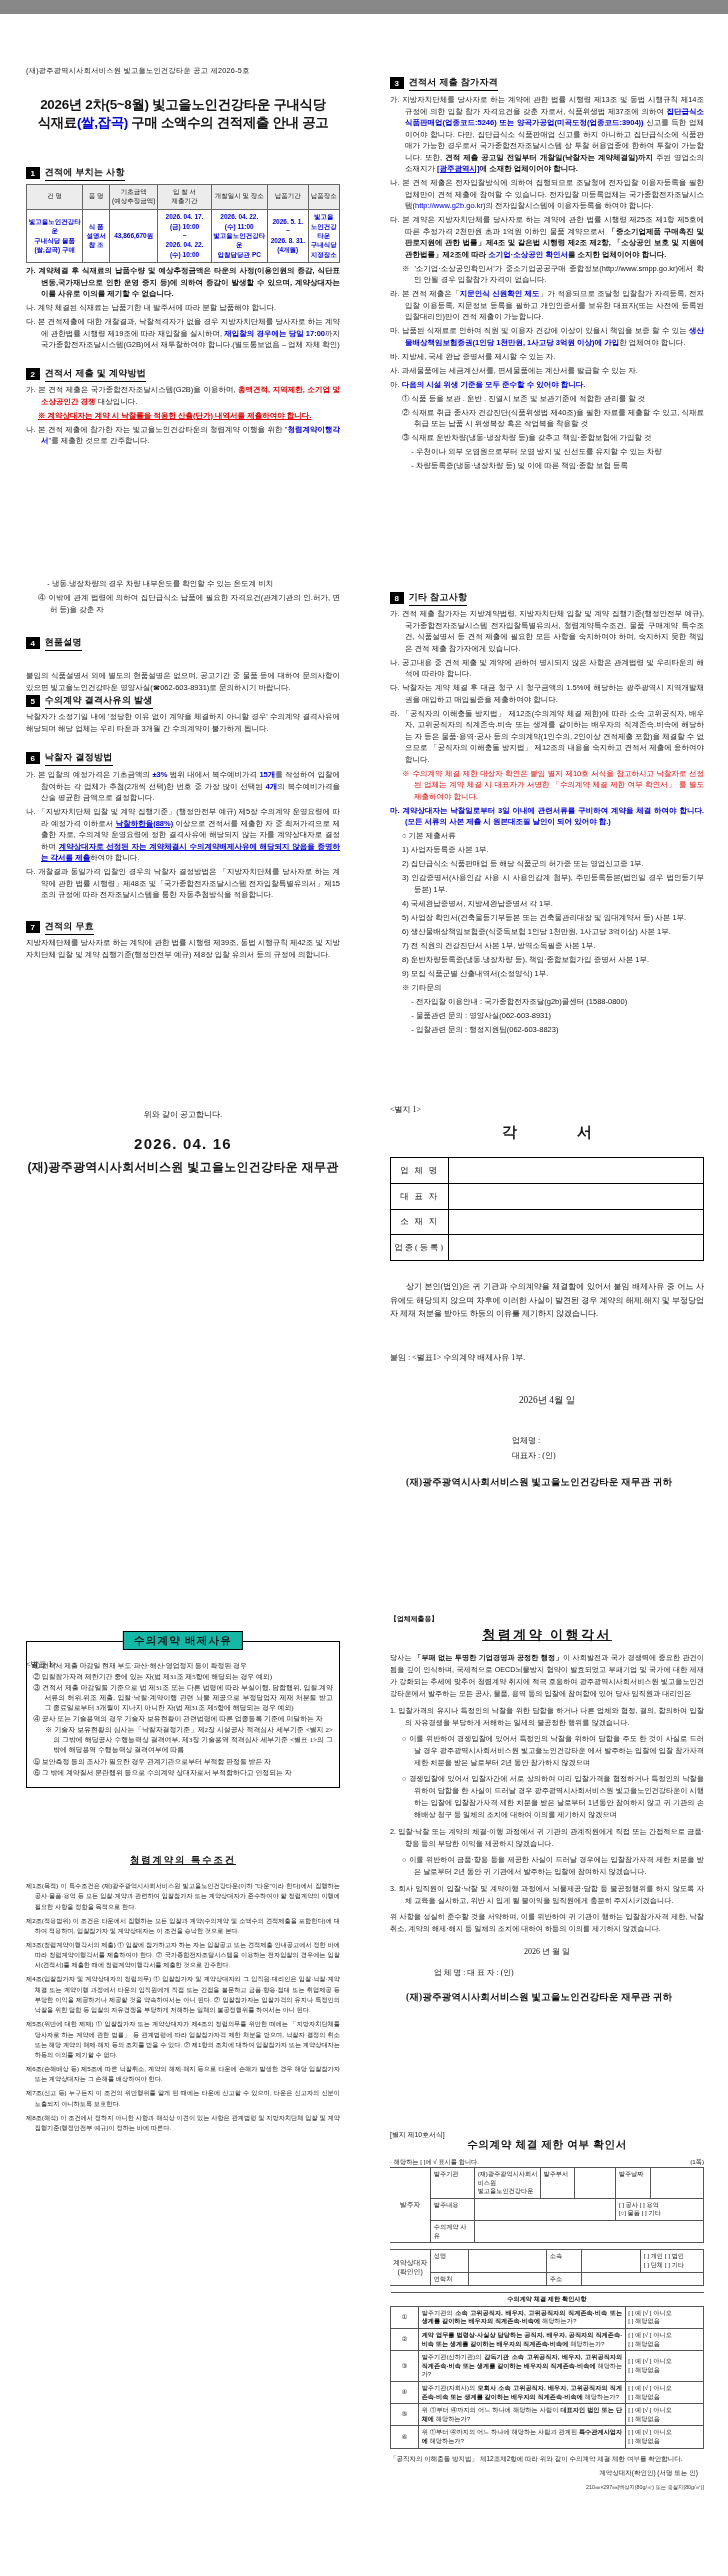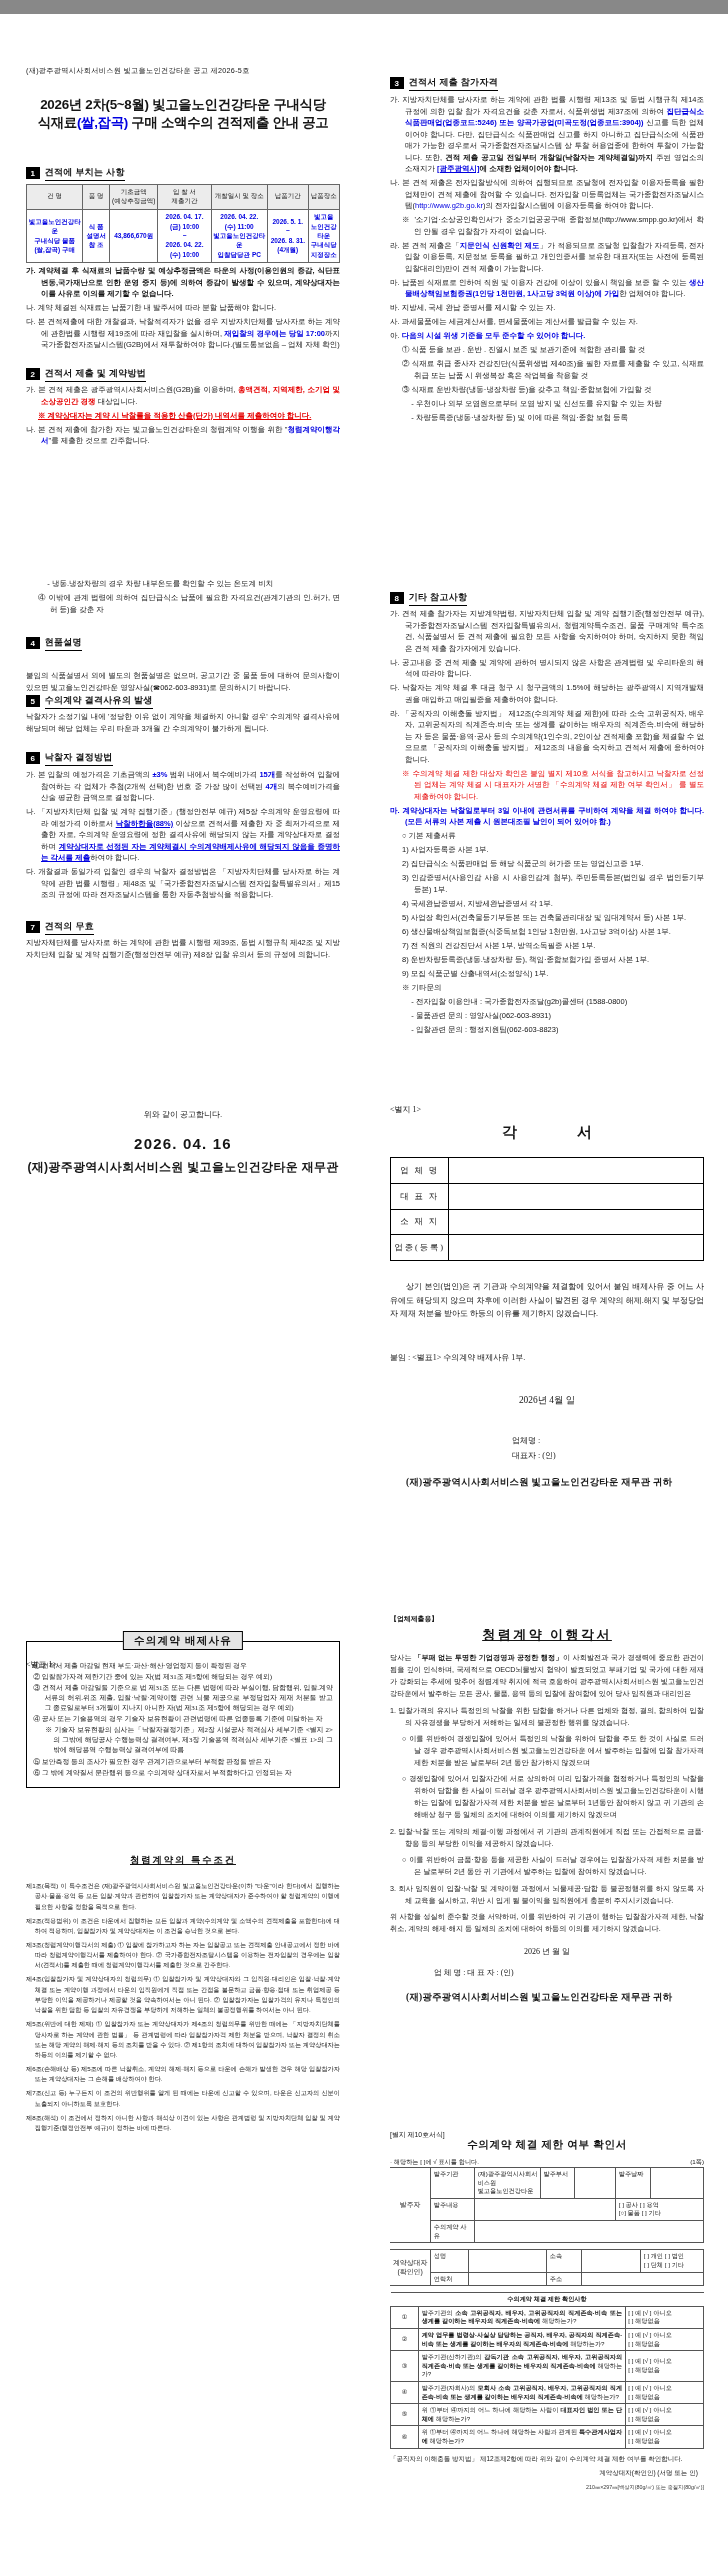--- a/index.html
+++ b/index.html
@@ -27,21 +27,21 @@
     display:inline-flex;align-items:center;justify-content:center;}
   .sectitle{font-weight:bold;font-size:9px;border-bottom:1.1px solid #000;padding-bottom:0.6px;letter-spacing:0.3px;}
   table.t1{border-collapse:collapse;width:100%;font-size:6.5px;border-top:1.2px solid #000;border-bottom:1.2px solid #000;table-layout:fixed;}
   .t1 th{background:#ececec;font-weight:normal;border:0.6px solid #666;padding:3.1px 0.6px;line-height:8.7px;white-space:pre-line;}
   .t1 td{border:0.6px solid #666;color:#0000e0;font-weight:bold;text-align:center;vertical-align:middle;
     padding:2.5px 0.6px;line-height:9.4px;white-space:pre-line;}
   .closing1{font-size:8px;}
   .closing-org{font-size:12px;font-weight:bold;letter-spacing:0.3px;}
   .axlabel{font-size:8px;font-family:"Liberation Serif",serif;}
   .abox{border:1.2px solid #000;position:relative;padding:18.7px 6.2px 7.5px 6.2px;font-family:"Liberation Serif",serif;}
-  .abox-title{position:absolute;top:-10.6px;left:50%;transform:translateX(-50%);background:#e5e5e5;border:1.2px solid #000;
+  .abox-title{position:absolute;top:-10.6px;left:50%;transform:translateX(-50%);background:#14b8a6;border:1.2px solid #000;
     padding:1.2px 10px;font-weight:bold;font-size:10.6px;letter-spacing:1.2px;white-space:nowrap;}
   .ax{font-size:6.9px;line-height:10px;text-align:justify;margin-bottom:1.2px;}
   .a1{padding-left:11.2px;text-indent:-11.2px;}
   .a2{padding-left:20px;text-indent:-8px;}
   .terms-title{font-size:9.4px;font-weight:bold;text-align:center;letter-spacing:1.9px;text-decoration:underline;}
   .tp{font-size:6.2px;line-height:10.3px;text-align:justify;margin-bottom:3.7px;padding-left:8.7px;text-indent:-8.7px;}
   table.t2{border-collapse:collapse;width:100%;border:1.2px solid #000;font-family:"Liberation Serif",serif;}
   .t2 td{border:0.6px solid #000;}
   .t2 .lab{width:55px;text-align:center;font-size:8.4px;letter-spacing:1.9px;padding:6.9px 1.2px;}
   .gk-body{font-family:"Liberation Serif",serif;font-size:8px;line-height:13.7px;text-align:justify;text-indent:2em;}
@@ -143,21 +143,21 @@
         <div class="p h1"><span class="bold">가. 계약체결 후 식재료의 납품수량 및 예상추정금액은 타운의 사정(이용인원의 증감, 식단표 변동,국가재난으로 인한 운영 중지 등)에 의하여 증감이 발생할 수 있으며, 계약상대자는 이를 사유로 이의를 제기할 수 없습니다.</span></div>
         <div class="p h1"><span>나. 계약 체결된 식재료는 납품기한 내 발주서에 따라 분할 납품해야 합니다.</span></div>
         <div class="p h1"><span>다. 본 견적제출에 대한 개찰결과, 낙찰적격자가 없을 경우 지방자치단체를 당사자로 하는 계약에 관한법률 시행령 제19조에 따라 재입찰을 실시하며, </span><span class="bold c-blue">재입찰의 경우에는 당일 17:00</span><span>까지 국가종합전자조달시스템(G2B)에서 재투찰하여야 합니다.(별도통보없음 – 업체 자체 확인)</span></div>
       </div>
 
     <div class="blk sechead" style="top:353px">
       <span class="secnum">2</span>
       <span class="sectitle">견적서 제출 및 계약방법</span>
     </div>
     <div class="blk" style="top:370px">
-        <div class="p h1"><span>가. 본 견적 제출은 광주광역시사회서비스원(G2B)을 이용하며, </span><span class="bold c-red">총액견적, 지역제한, 소기업 및 소상공인간 경쟁</span><span> 대상입니다.</span></div>
+        <div class="p h1"><span>가. 본 견적 제출은 국가종합전자조달시스템(G2B)을 이용하며, </span><span class="bold c-red">총액견적, 지역제한, 소기업 및 소상공인간 경쟁</span><span> 대상입니다.</span></div>
         <div class="p h2"><span class="bold underline c-red">※ 계약상대자는 계약 시 낙찰률을 적용한 산출(단가) 내역서를 제출하여야 합니다.</span></div>
         <div class="p h1"><span>나. 본 견적 제출에 참가한 자는 빛고을노인건강타운의 청렴계약 이행을 위한 "</span><span class="bold c-blue">청렴계약이행각서</span><span>"를 제출한 것으로 간주합니다.</span></div>
       </div>
 
     <div class="blk" style="top:564px">
         <div class="p h3"><span>- 냉동.냉장차량의 경우 차량 내부온도를 확인할 수 있는 온도계 비치</span></div>
         <div class="p h2"><span>④ 이밖에 관계 법령에 의하여 집단급식소 납품에 필요한 자격요건(관계기관의 인.허가, 면허 등)을 갖춘 자</span></div>
       </div>
 
     <div class="blk sechead" style="top:622px">
@@ -224,20 +224,21 @@
 
   <div class="col" id="colR">
 
     <div class="blk sechead" style="top:62px">
       <span class="secnum">3</span>
       <span class="sectitle">견적서 제출 참가자격</span>
     </div>
     <div class="blk" style="top:80px">
         <div class="p h1"><span>가. 지방자치단체를 당사자로 하는 계약에 관한 법률 시행령 제13조 및 동법 시행규칙 제14조 규정에 의한 입찰 참가 자격요건을 갖춘 자로서, 식품위생법 제37조에 의하여 </span><span class="bold c-blue">집단급식소 식품판매업(업종코드:5246) 또는 양곡가공업(미곡도정(업종코드:3904))</span><span> 신고를 득한 업체이어야 합니다. 다만, 집단급식소 식품판매업 신고를 하지 아니하고 집단급식소에 식품판매가 가능한 경우로서 국가종합전자조달시스템 상 투찰 허용업종에 한하여 투찰이 가능합니다. 또한, </span><span class="bold">견적 제출 공고일 전일부터 개찰일(낙찰자는 계약체결일)까지</span><span> 주된 영업소의 소재지가 </span><span class="bold underline c-blue">[광주광역시]</span><span class="bold">에 소재한 업체이어야 합니다.</span></div>
         <div class="p h1"><span>나. 본 견적 제출은 전자입찰방식에 의하여 집행되므로 조달청에 전자입찰 이용자등록을 필한 업체만이 견적 제출에 참여할 수 있습니다. 전자입찰 미등록업체는 국가종합전자조달시스템(</span><span class="c-blue">http://www.g2b.go.kr</span><span>)의 전자입찰시스템에 이용자등록을 하여야 합니다.</span></div>
+        <div class="p h1"><span>다. 본 계약은 지방자치단체를 당사자로 하는 계약에 관한 법률 시행령 제25조 제1항 제5호에 따른 추정가격 2천만원 초과 1억원 이하인 물품 계약으로서 </span><span class="bold">「중소기업제품 구매촉진 및 판로지원에 관한 법률」제4조 및 같은법 시행령 제2조 제2항, 「소상공인 보호 및 지원에 관한법률」제2조에 따라 </span><span class="bold c-blue">소기업·소상공인 확인서</span><span class="bold">를 소지한 업체이어야 합니다.</span></div>
         <div class="p h2"><span>※ '소기업·소상공인확인서'가 중소기업공공구매 종합정보(http://www.smpp.go.kr)에서 확인 안될 경우 입찰참가 자격이 없습니다.</span></div>
         <div class="p h1"><span>라. 본 견적 제출은「</span><span class="bold c-blue">지문인식 신원확인 제도</span><span>」가 적용되므로 조달청 입찰참가 자격등록, 전자입찰 이용등록, 지문정보 등록을 필하고 개인인증서를 보유한 대표자(또는 사전에 등록된 입찰대리인)만이 견적 제출이 가능합니다.</span></div>
         <div class="p h1"><span>마. 납품된 식재료로 인하여 직원 및 이용자 건강에 이상이 있을시 책임을 보증 할 수 있는 </span><span class="bold c-blue">생산물배상책임보험증권(1인당 1천만원, 1사고당 3억원 이상)에 가입</span><span>한 업체여야 합니다.</span></div>
         <div class="p h1"><span>바. 지방세, 국세 완납 증명서를 제시할 수 있는 자.</span></div>
         <div class="p h1"><span>사. 과세물품에는 세금계산서를, 면세물품에는 계산서를 발급할 수 있는 자.</span></div>
         <div class="p h1"><span>아. </span><span class="bold c-blue">다음의 시설 위생 기준을 모두 준수할 수 있어야 합니다.</span></div>
         <div class="p h2"><span>① 식품 등을 보관 . 운반 . 진열시 보존 및 보관기준에 적합한 관리를 할 것</span></div>
         <div class="p h2"><span>② 식재료 취급 종사자 건강진단(식품위생법 제40조)을 필한 자료를 제출할 수 있고, 식재료 취급 또는 납품 시 위생복장 혹은 작업복을 착용할 것</span></div>
         <div class="p h2"><span>③ 식재료 운반차량(냉동·냉장차량 등)을 갖추고 책임·종합보험에 가입할 것</span></div>
         <div class="p h3"><span>- 우천이나 외부 오염원으로부터 오염 방지 및 신선도를 유지할 수 있는 차량</span></div>

